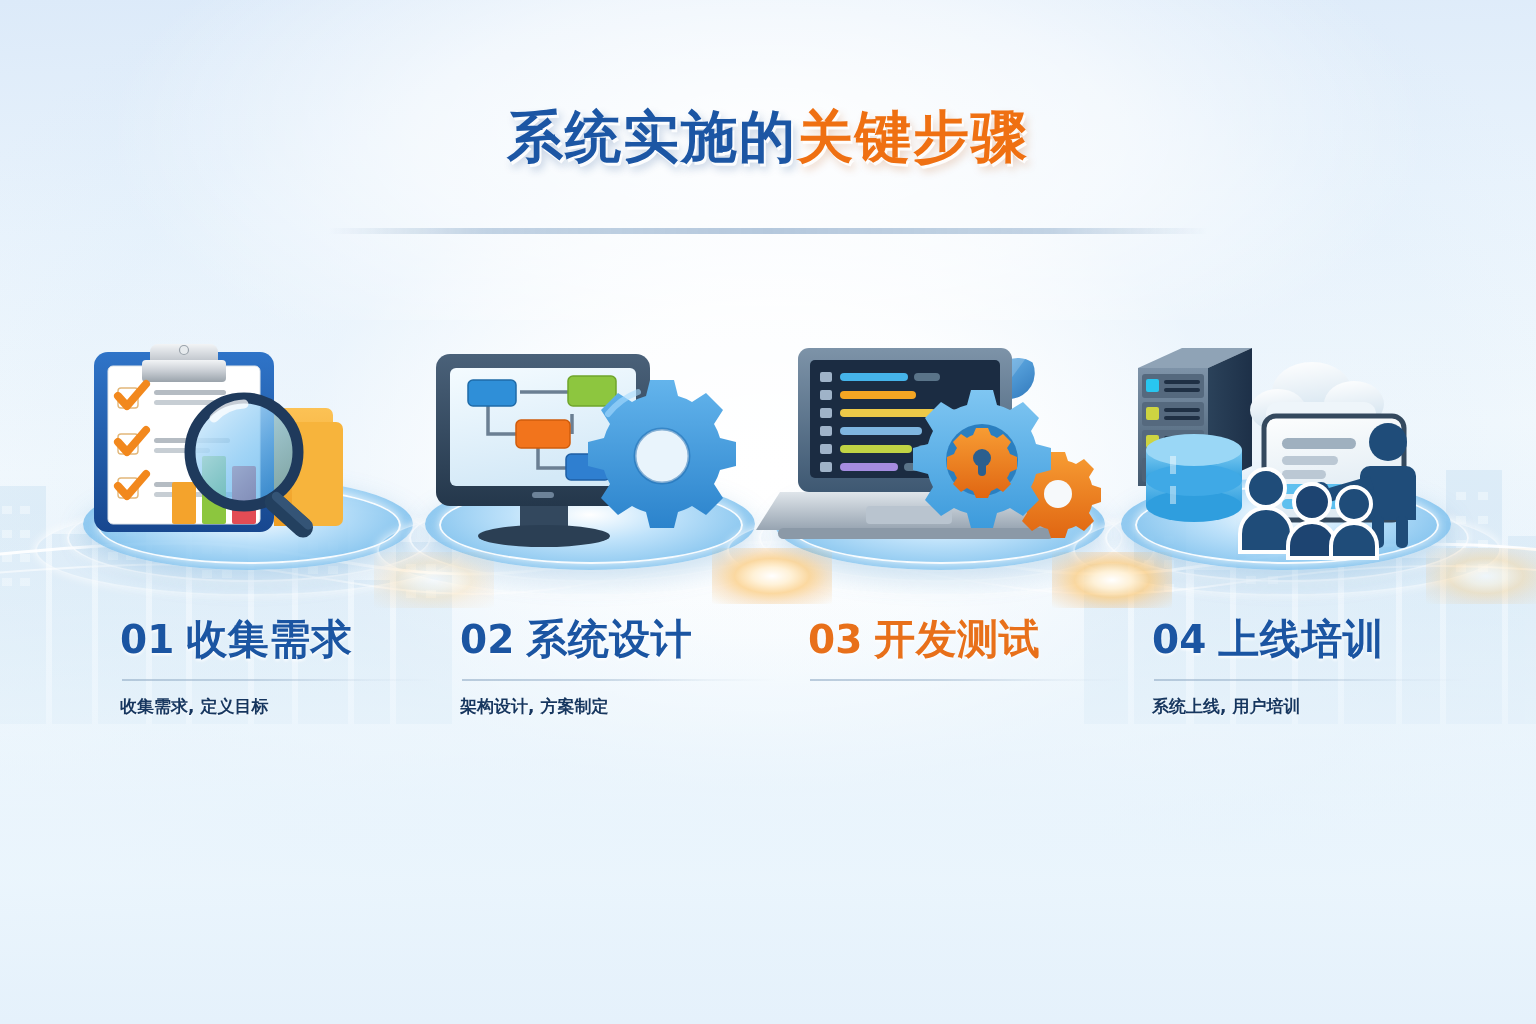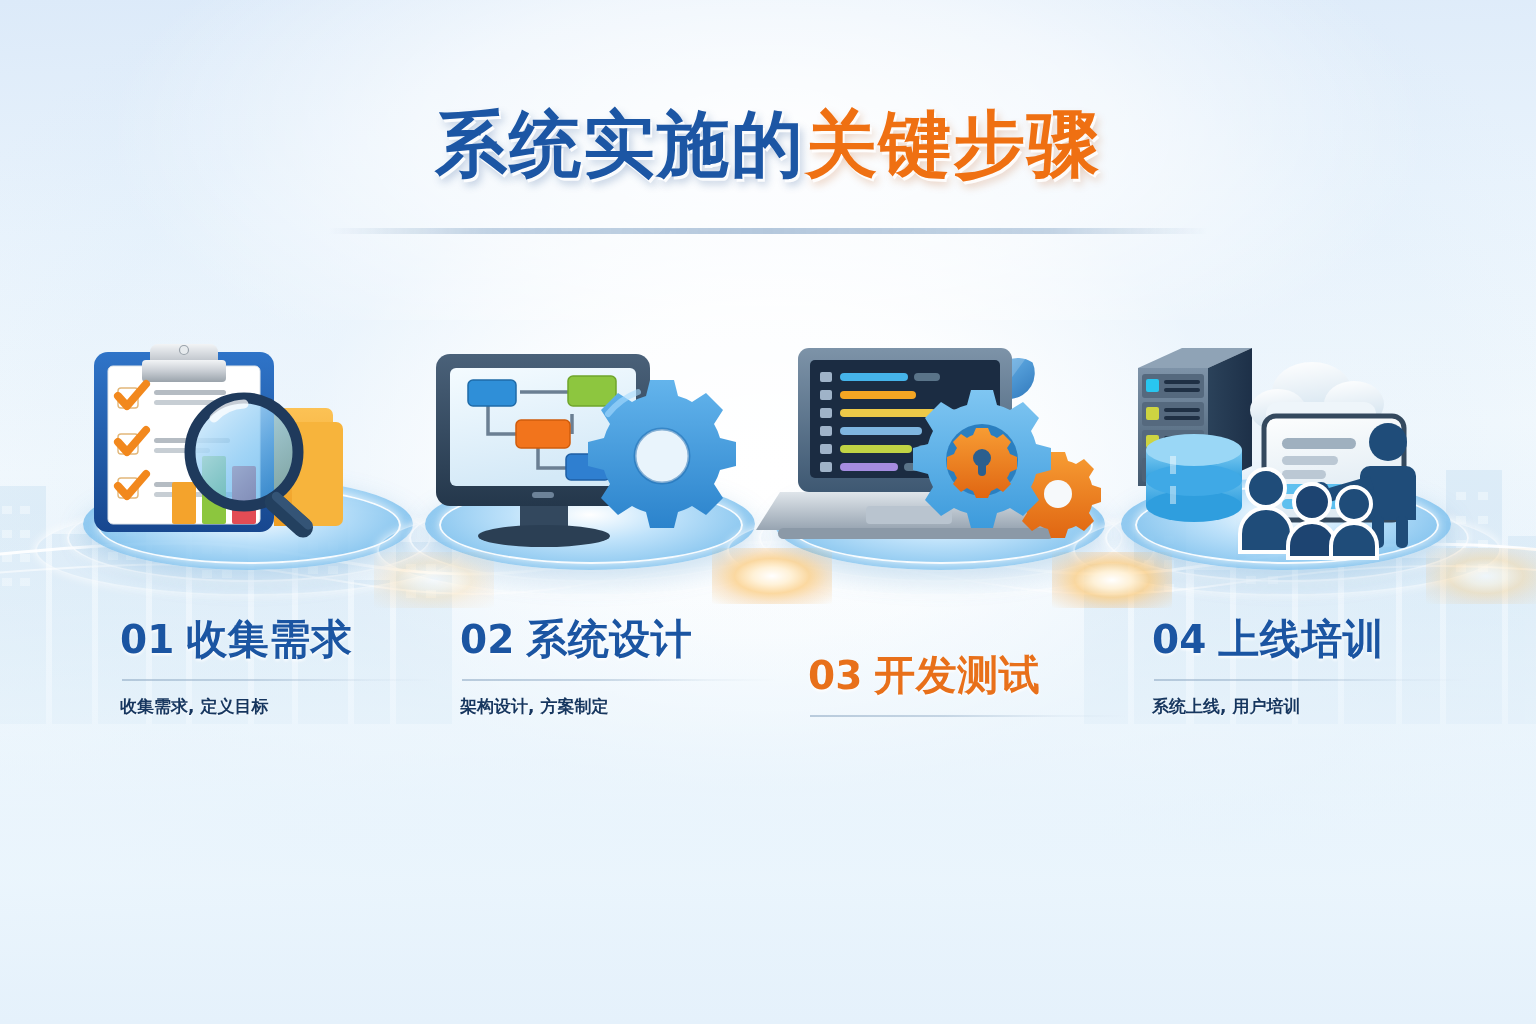--- a/index.html
+++ b/index.html
@@ -28,21 +28,21 @@
   .topglow{
     position:absolute;top:-140px;left:50%;transform:translateX(-50%);
     width:1300px;height:460px;
     background:radial-gradient(ellipse at 50% 60%,rgba(255,255,255,.95) 0%,rgba(255,255,255,.6) 38%,rgba(255,255,255,0) 72%);
     pointer-events:none;
   }
 
   
   .title-wrap{position:absolute;top:108px;left:0;width:1536px;text-align:center;}
   .title{
-    font-size:72px;line-height:1.02;font-weight:700;letter-spacing:2px;
+    font-size:56px;line-height:1.02;font-weight:700;letter-spacing:2px;
     font-family:"DejaVu Sans","Liberation Sans",sans-serif;
     white-space:nowrap;
   }
   .title .t-blue{
     color:#1c56a4;
     text-shadow:2px 3px 0 rgba(255,255,255,.9), 4px 6px 9px rgba(30,75,140,.28);
   }
   .title .t-orange{
     color:#ef7012;
     text-shadow:2px 3px 0 rgba(255,255,255,.9), 4px 6px 9px rgba(190,85,15,.26);
@@ -90,21 +90,21 @@
   
   .steps{position:absolute;top:612px;left:0;width:1536px;height:160px;}
   .step{position:absolute;width:340px;transform:translateX(-50%);text-align:left;}
   .step-head{
     font-size:41px;font-weight:700;letter-spacing:.5px;white-space:nowrap;
     font-family:"DejaVu Sans","Liberation Sans",sans-serif;
     text-shadow:0 2px 3px rgba(255,255,255,.85);
   }
   .step-head .num{font-size:39px;letter-spacing:0px;margin-right:12px;}
   .step.blue .step-head{color:#1b55a2;}
-  .step.orange .step-head{color:#e8701a;margin-top:36px;}
+  .step.orange .step-head{color:#e8701a;}
   .step-rule{
     margin:12px 0 14px 2px;width:316px;height:2px;
     background:linear-gradient(90deg,rgba(150,175,200,.62) 0%,rgba(150,175,200,.48) 42%,rgba(150,175,200,.10) 78%,rgba(150,175,200,0) 100%);
   }
   .step-sub{
     font-size:17px;font-weight:600;color:#16365f;white-space:nowrap;
     font-family:"DejaVu Sans","Liberation Sans",sans-serif;
     text-shadow:0 1px 2px rgba(255,255,255,.8);
   }
 </style>

